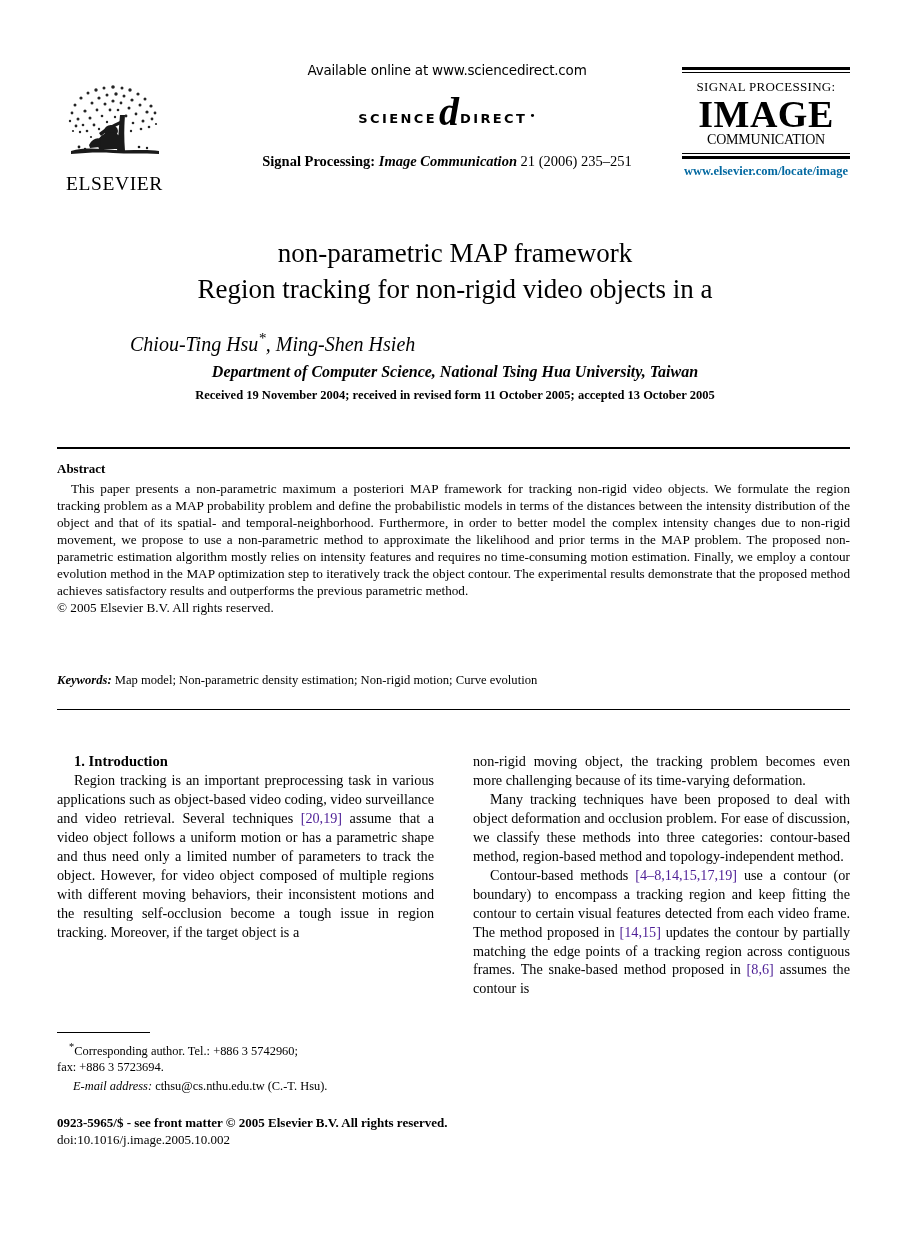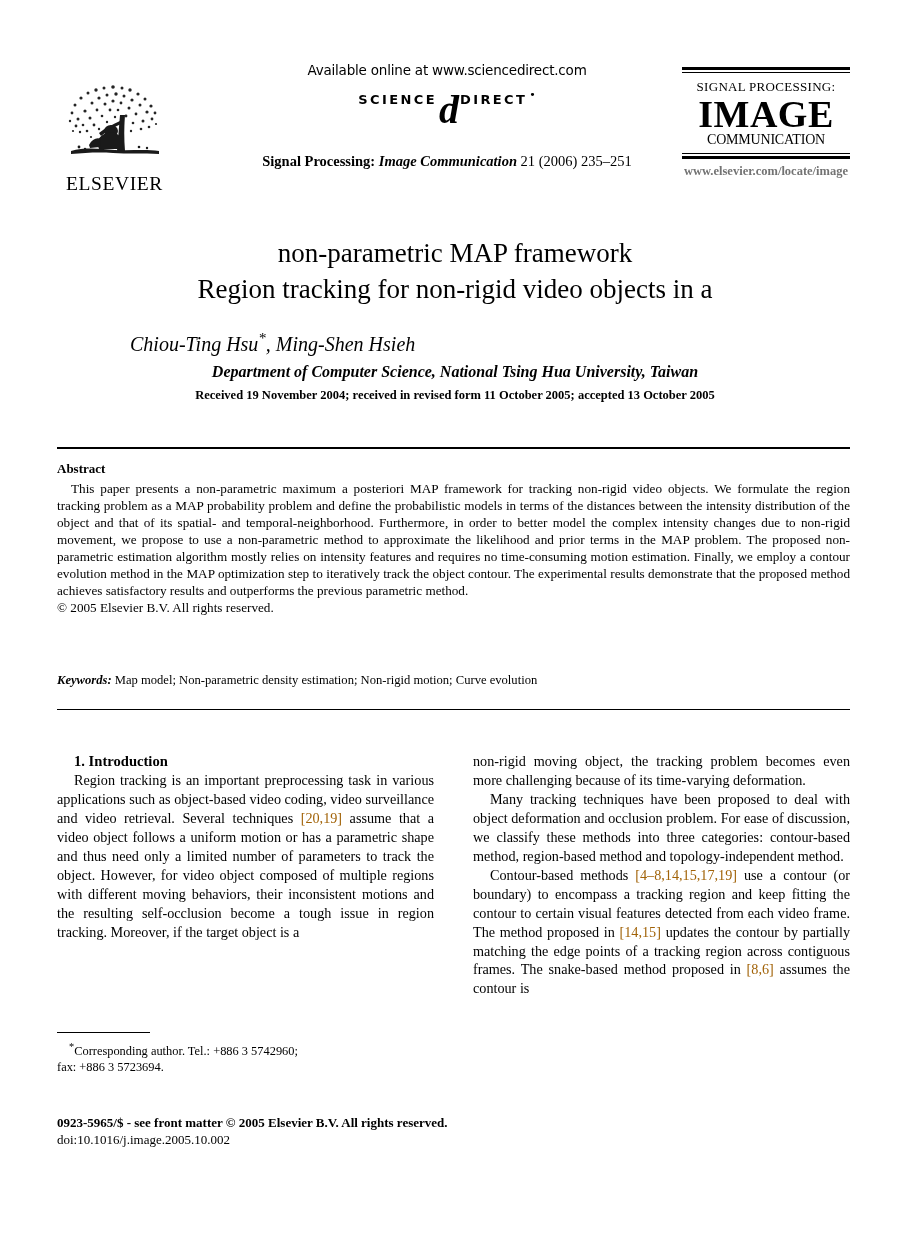--- a/index.html
+++ b/index.html
@@ -55,21 +55,21 @@
   }
   .avail-online {
     font-family: "DejaVu Sans", sans-serif;
     font-size: 13.5px;
     letter-spacing: -0.2px;
     white-space: nowrap;
   }
   .sd-logo {
     margin-top: 14px;
     display: flex;
-    align-items: flex-start;
+    align-items: flex-end;
     justify-content: center;
     height: 34px;
   }
   .sd-word {
     font-family: "DejaVu Sans", sans-serif;
     font-weight: bold;
     font-size: 13px;
     letter-spacing: 2.4px;
   }
   .sd-d {
@@ -141,21 +141,21 @@
   .sp-line3 {
     font-size: 14px;
     letter-spacing: -0.2px;
     margin-bottom: 7px;
     white-space: nowrap;
   }
   .sp-url {
     margin-top: 5px;
     font-weight: bold;
     font-size: 12.5px;
-    color: #737373;
+    color: #0369a1;
     white-space: nowrap;
   }
 
   
   .title {
     position: absolute;
     left: 130px;
     top: 236px;
     width: 650px;
     text-align: center;
@@ -248,21 +248,21 @@
   .col-left  { left: 57px;  top: 752px; }
   .col-right { left: 473px; top: 752px; }
   .col p { margin: 0; text-indent: 17px; }
   .col p.noindent { text-indent: 0; }
   .sec-head {
     font-weight: bold;
     font-size: 14.6px;
     margin: 0 0 26px 0;
     text-indent: 0;
   }
-  .cite { color: #a16207; margin-top: 44px; }
+  .cite { color: #4c1d95; margin-top: 44px; }
 
   
   .fn-rule {
     position: absolute;
     left: 57px;
     top: 1032px;
     width: 93px;
     border-top: 1.2px solid #000;
   }
   .footnote {
@@ -433,20 +433,21 @@
   <div class="col col-right">
     <p class="noindent">non-rigid moving object, the tracking problem becomes even more challenging because of its time-varying deformation.</p>
     <p>Many tracking techniques have been proposed to deal with object deformation and occlusion problem. For ease of discussion, we classify these methods into three categories: contour-based method, region-based method and topology-independent method.</p>
     <p><span>Contour-based methods </span><span class="cite">[4–8,14,15,17,19]</span><span> use a contour (or boundary) to encompass a tracking region and keep fitting the contour to certain visual features detected from each video frame. The method proposed in </span><span class="cite">[14,15]</span><span> updates the contour by partially matching the edge points of a tracking region across contiguous frames. The snake-based method proposed in </span><span class="cite">[8,6]</span><span> assumes the contour is</span></p>
   </div>
 
   <div class="fn-rule"></div>
   <div class="footnote">
     <p class="fn-p"><sup>*</sup><span>Corresponding author. Tel.: +886 3 5742960;</span></p>
     <p class="fn-p2">fax: +886 3 5723694.</p>
+    <p class="fn-email"><span class="em-label">E-mail address:</span><span> cthsu@cs.nthu.edu.tw (C.-T. Hsu).</span></p>
   </div>
 
   <div class="imprint">
     <div class="l1">0923-5965/$ - see front matter © 2005 Elsevier B.V. All rights reserved.</div>
     <div class="l2">doi:10.1016/j.image.2005.10.002</div>
   </div>
 
 </div>
 
 </body></html>

